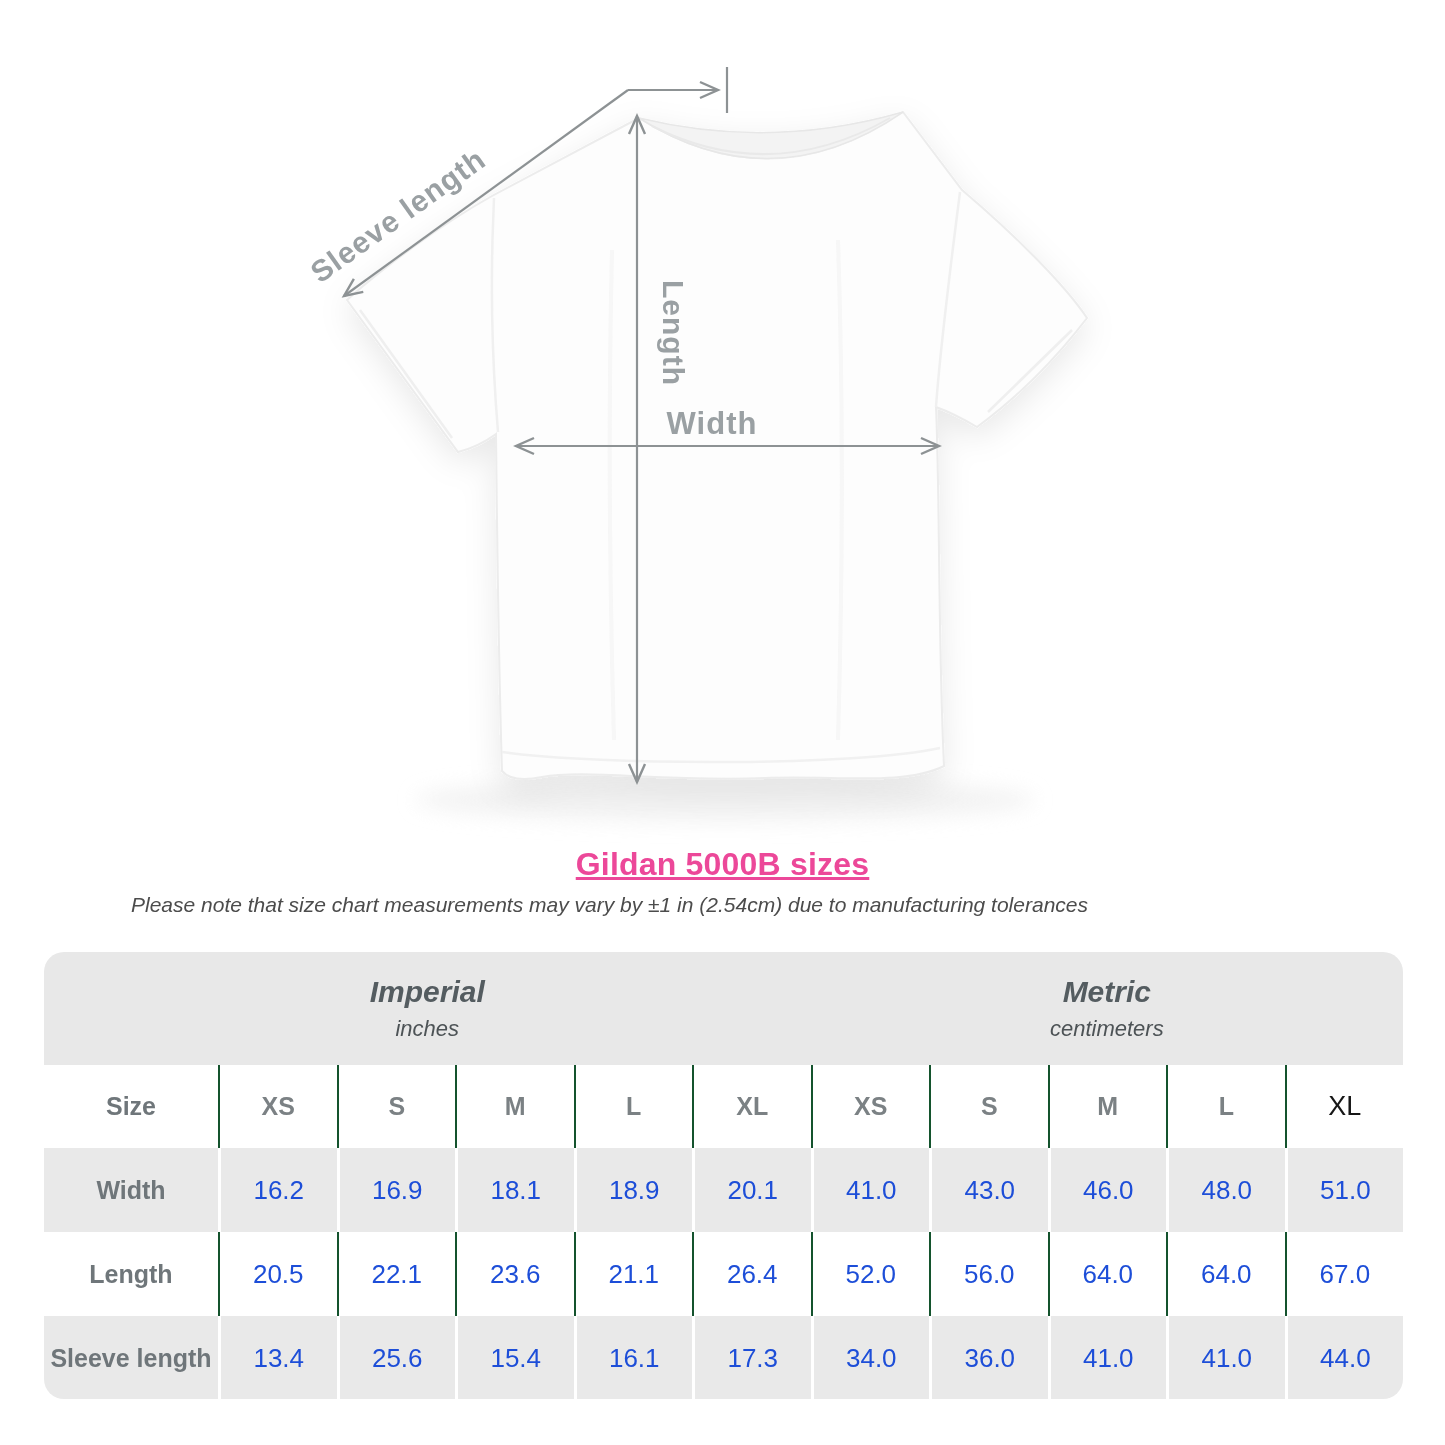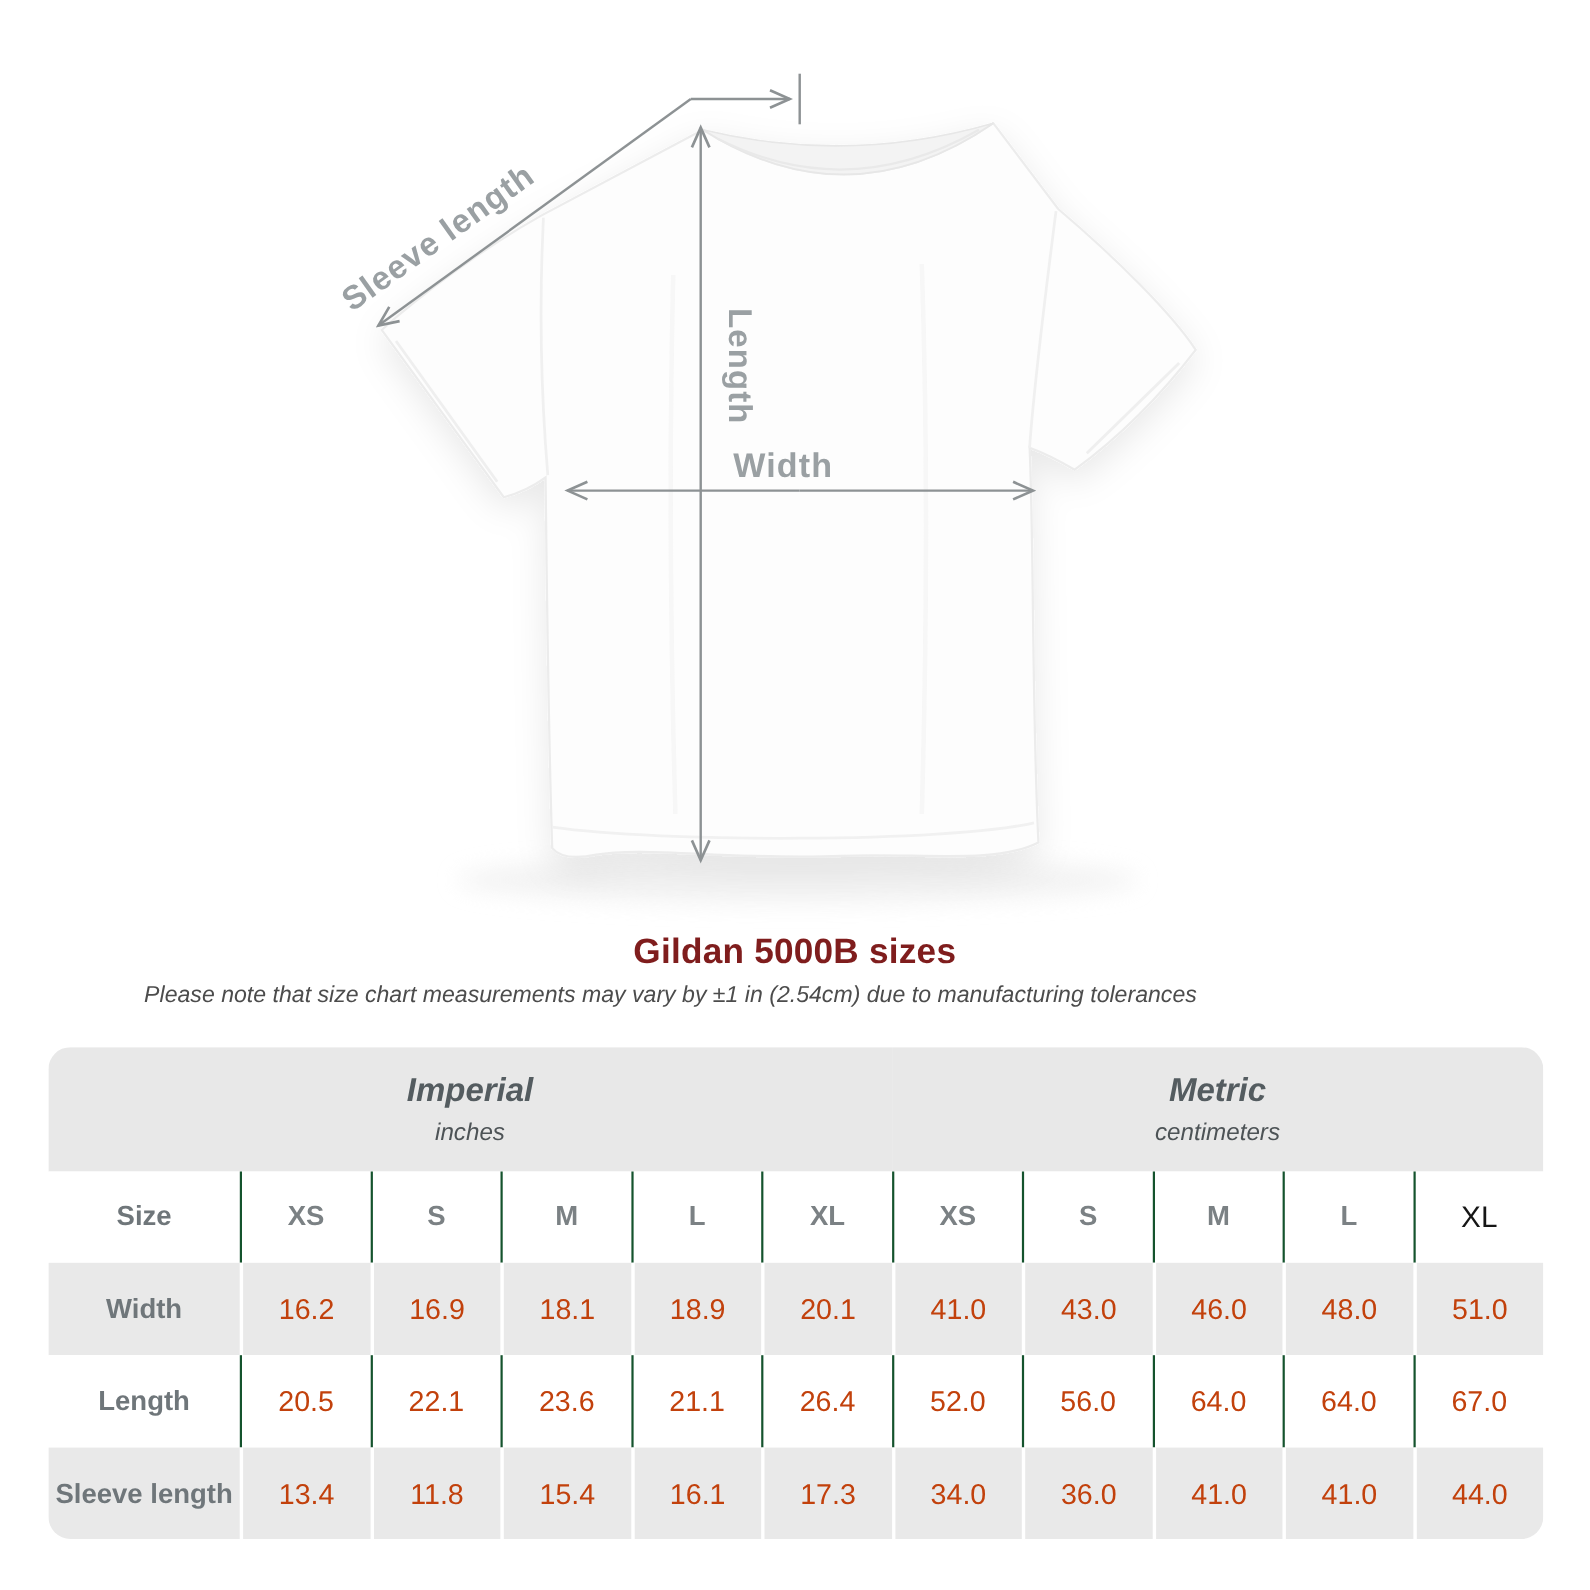--- a/index.html
+++ b/index.html
@@ -6,21 +6,21 @@
   body{
     width:1445px;height:1445px;position:relative;overflow:hidden;
     background:#ffffff;
     font-family:"Liberation Sans", sans-serif;
   }
   
   .diagram{position:absolute;left:0;top:0;width:1445px;height:930px;}
   
   .title{
     position:absolute;left:0;top:846px;width:1445px;text-align:center;
-    font-size:32px;font-weight:bold;color:#7f1d1d;letter-spacing:.2px;
+    font-size:32px;font-weight:bold;color:#ec4899;letter-spacing:.2px;text-decoration:underline;
   }
   .subtitle{
     position:absolute;left:0;top:893px;width:1219px;text-align:center;
     font-size:21px;font-style:italic;color:#4c4c4c;
   }
   
   .table-wrap{
     position:absolute;left:44px;top:952px;width:1359px;height:447px;
     border-radius:20px;overflow:hidden;
   }
@@ -32,21 +32,21 @@
   tr.size-row td{background:#ffffff;height:83px;}
   tr.data-row td{height:84px;}
   tr.gray-row td{background:#e9e9e9;}
   tr.white-row td{background:#ffffff;}
   tr.size-row td + td,
   tr.white-row.data-row td + td{border-left:2px solid #14532d;}
   tr.gray-row td + td{border-left:3px solid #ffffff;}
   .rowlabel{font-size:25px;font-weight:bold;color:#6f767a;}
   .sizehead{font-size:25px;font-weight:bold;color:#7b8184;}
   .sizehead.dark{font-size:27px;font-weight:normal;color:#161616;}
-  .val{font-size:26px;color:#c2410c;}
+  .val{font-size:26px;color:#1d4ed8;}
   
   .dim-label{font-family:"Liberation Sans",sans-serif;font-weight:bold;fill:#9aa0a3;letter-spacing:1px;}
 </style>
 </head>
 <body>
 
 <div class="diagram">
 <svg width="1445" height="930" viewBox="0 0 1445 930" xmlns="http://www.w3.org/2000/svg">
   <defs>
     <filter id="soft" x="-20%" y="-20%" width="140%" height="140%">
@@ -185,21 +185,21 @@
       <td class="val">52.0</td>
       <td class="val">56.0</td>
       <td class="val">64.0</td>
       <td class="val">64.0</td>
       <td class="val">67.0</td>
     </tr>
 
     <tr class="data-row gray-row">
       <td class="rowlabel">Sleeve length</td>
       <td class="val">13.4</td>
-      <td class="val">11.8</td>
+      <td class="val">25.6</td>
       <td class="val">15.4</td>
       <td class="val">16.1</td>
       <td class="val">17.3</td>
       <td class="val">34.0</td>
       <td class="val">36.0</td>
       <td class="val">41.0</td>
       <td class="val">41.0</td>
       <td class="val">44.0</td>
     </tr>
   </tbody>

